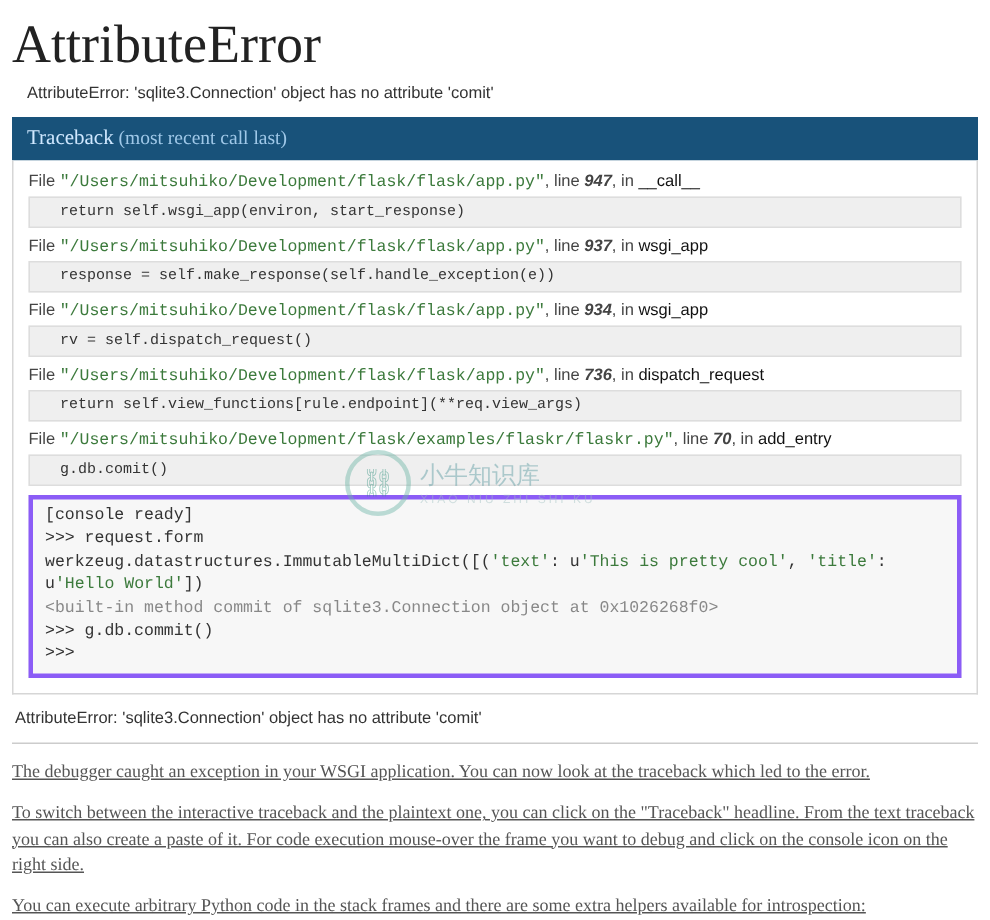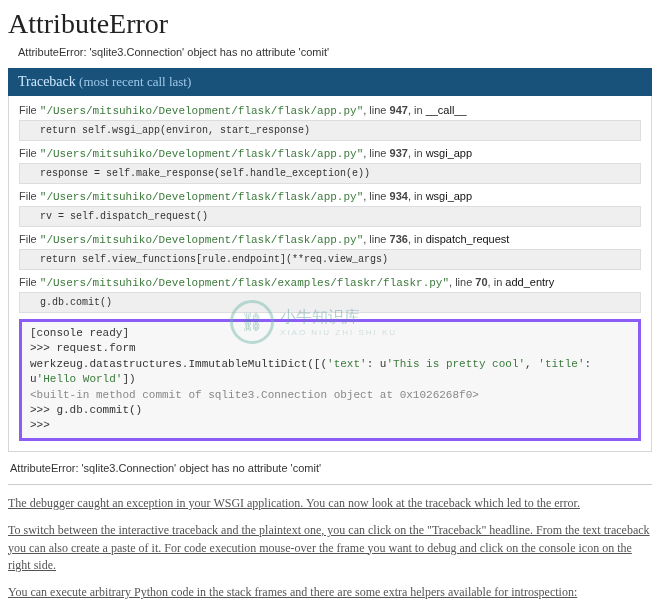--- a/index.html
+++ b/index.html
@@ -1,26 +1,26 @@
 <!DOCTYPE html>
 <html><head>
   <meta charset="utf-8">
   <style>
     * { box-sizing: border-box; margin: 0; padding: 0; }
     body { font-family: Verdana, Geneva, sans-serif; font-size: 12px; color: #333; background: #fff; }
     .container { width: 660px; padding: 0 8px; }
-    h1 { font-family: Georgia, serif; font-size: 28px; font-weight: normal; color: #222; margin: 8px 0 6px 0; }
+    h1 { font-family: Georgia, serif; font-size: 36px; font-weight: normal; color: #222; margin: 8px 0 6px 0; }
     .err-summary { font-size: 11px; margin: 0 0 10px 10px; }
     .traceback-header { background: #18527a; color: #cfe8ff; font-family: Georgia, serif; font-size: 14px; padding: 6px 10px; cursor: pointer; }
     .traceback-header .muted { color: #9fc8e8; font-size: 13px; }
     .frames { border: 1px solid #d6d6d6; border-top: none; background: #fff; padding: 8px 10px 10px; }
     .frame { margin-bottom: 6px; }
     .frame-head { font-size: 11px; color: #444; margin-bottom: 3px; }
     .frame-head .path { color: #3c7a3c; font-family: Consolas, 'Courier New', monospace; font-size: 11px; }
-    .frame-head .lineno { font-weight: bold; }
+    .frame-head .lineno { font-style: italic; font-weight: bold; }
     .frame-head .func { color: #111; }
     .codeline { background: #efefef; border: 1px solid #ddd; padding: 4px 8px; font-family: Consolas, 'Courier New', monospace; font-size: 10px; white-space: pre; overflow-x: auto; }
     .console { background: #f7f7f7; border: 3px solid #8b5cf6; padding: 4px 8px; font-family: Consolas, 'Courier New', monospace; font-size: 11px; margin-top: 4px; line-height: 1.4; }
     .err-final { font-size: 11px; margin: 10px 0 10px 2px; }
     .expl { font-family: Georgia, serif; font-size: 12px; color: #555; border-top: 1px solid #ccc; padding-top: 10px; line-height: 1.45; }
     .expl p { margin-bottom: 10px; text-decoration: underline; }
     .str { color: #3c7a3c; }
     .muted2 { color: #888; }
     .watermark { position: absolute; left: 230px; top: 300px; opacity: 0.45; font-size: 14px; color: #8aa; pointer-events: none; display: flex; align-items: center; gap: 6px; }
     .watermark .big { font-size: 16px; color: #5a9aa0; }

